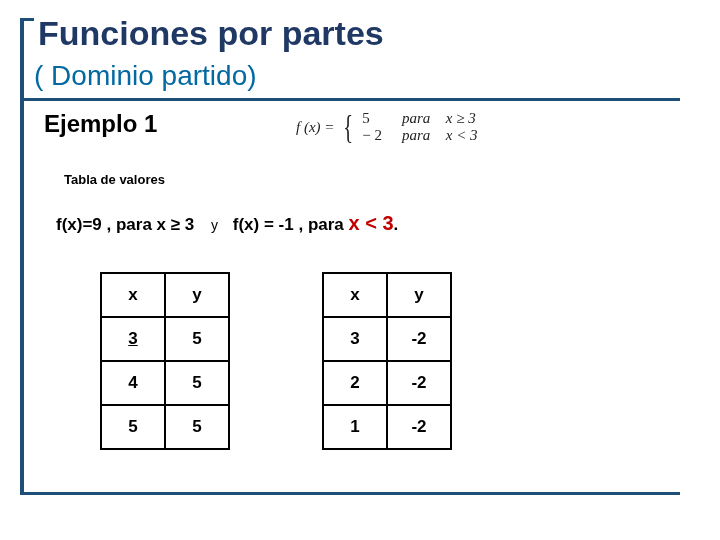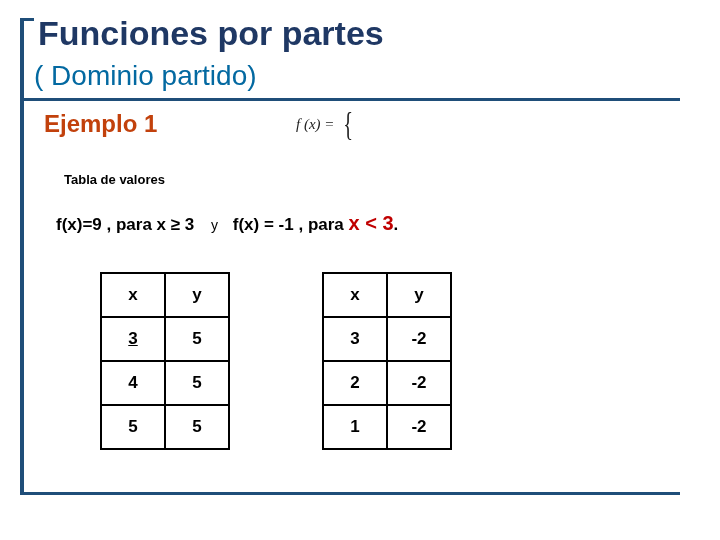--- a/index.html
+++ b/index.html
@@ -57,21 +57,21 @@
     width: 660px;
     height: 3px;
     background: #1f4e79;
   }
   .example-label {
     position: absolute;
     left: 44px;
     top: 110px;
     font-size: 24px;
     font-weight: bold;
-    color: #c2410c;
+    color: #000000;
   }
   .formula {
     position: absolute;
     left: 296px;
     top: 110px;
     font-family: "Times New Roman", serif;
     font-size: 15px;
     font-style: italic;
     color: #222;
     white-space: nowrap;
@@ -148,20 +148,32 @@
 
 <div class="title">Funciones por partes</div>
 <div class="subtitle">( Dominio partido)</div>
 <div class="title-underline"></div>
 
 <div class="example-label">Ejemplo 1</div>
 
 <div class="formula">
   <span class="lhs">f (x) =</span>
   <span class="brace">{</span>
+  <span class="stack">
+    <div class="row">
+      <span class="val">5</span>
+      <span class="para">para</span>
+      <span class="cond">x ≥ 3</span>
+    </div>
+    <div class="row">
+      <span class="val">− 2</span>
+      <span class="para">para</span>
+      <span class="cond">x &lt; 3</span>
+    </div>
+  </span>
 </div>
 
 <div class="table-label">Tabla de valores</div>
 
 <div class="cond-line">
   <span>f(x)=9 ,  para  x ≥ 3</span>
   <span class="sep">y</span>
   <span>f(x) = -1 ,  para </span><span class="highlight">x &lt; 3</span><span>.</span>
 </div>
 

